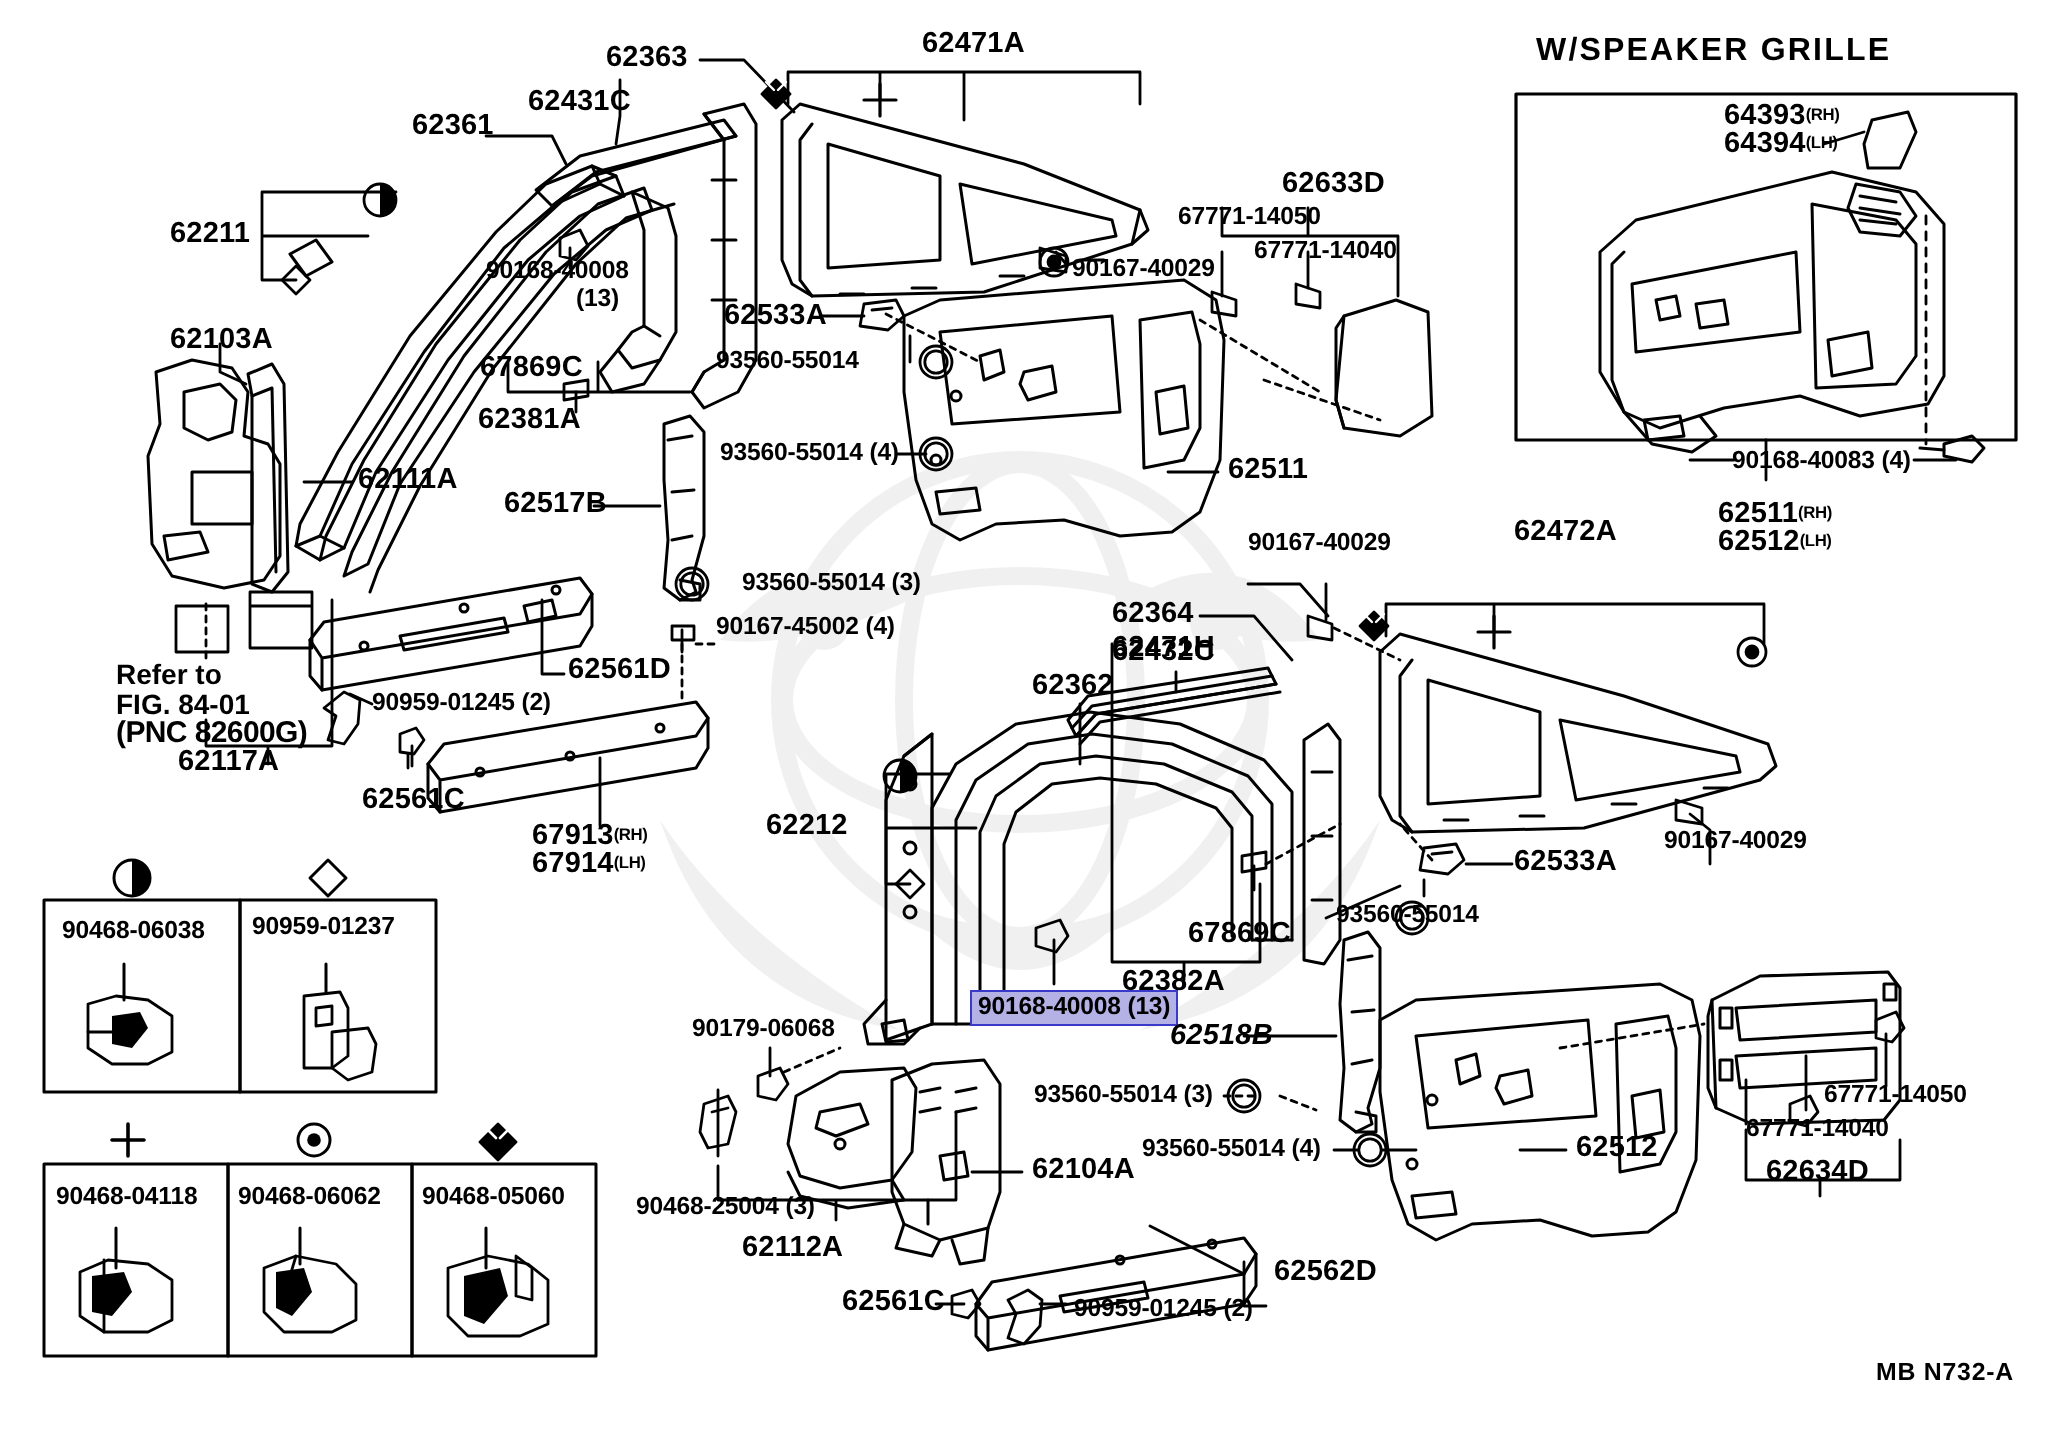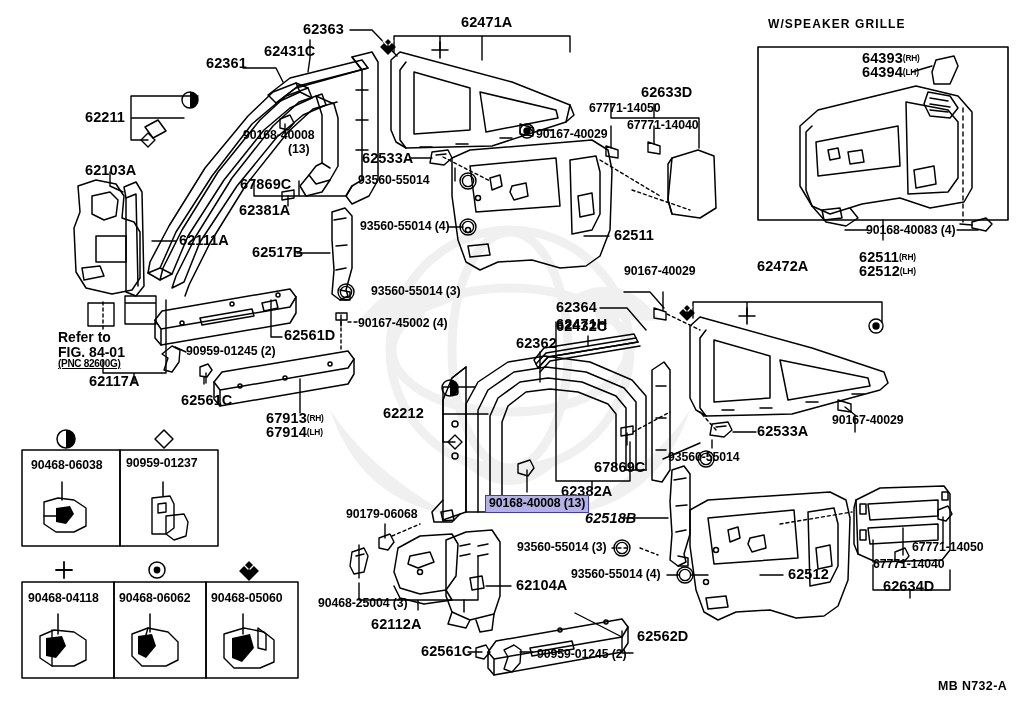--- a/index.html
+++ b/index.html
@@ -14,24 +14,24 @@
   
   #art{position:absolute;inset:0;}
   #art svg{position:absolute;left:0;top:0;}
 
   
   .lbl{position:absolute;white-space:nowrap;line-height:1.02;
        font-family:"Liberation Sans",sans-serif;}
   .pn{font-size:14.5px;font-weight:bold;letter-spacing:.1px;}
   .pn-sm{font-size:12.3px;font-weight:bold;letter-spacing:-.1px;}
   .sfx{font-size:8.4px;font-weight:bold;letter-spacing:-.2px;vertical-align:2px;}
-  .hdr{font-size:12px;font-weight:bold;letter-spacing:1.1px;}
+  .hdr{font-size:16px;font-weight:bold;letter-spacing:1.1px;}
   .foot{font-size:12.4px;font-weight:bold;letter-spacing:.4px;}
   .refr{font-size:14px;font-weight:bold;line-height:1.04;}
-  .refr .pnc{font-size:10px;letter-spacing:-.3px;text-decoration:underline;}
+  .refr .pnc{font-size:15px;letter-spacing:-.3px;}
 
   .hl{background:#b4b2e4;outline:1.4px solid #3b39c8;
       padding:1px 3px 2px 3px;}
 </style>
 </head>
 <body>
 
 <div id="sheet">
 
   <div class="wm" style="left:300px;top:200px;width:420px;height:330px;">
@@ -573,21 +573,21 @@
     <div>Refer to</div>
     <div>FIG. 84-01</div>
     <div class="pnc">(PNC 82600G)</div>
   </div>
   <div class="lbl pn" style="left:89px;top:374px;">62117A</div>
 
   <div class="lbl pn" style="left:252px;top:245px;">62517B</div>
   <div class="lbl pn" style="left:284px;top:328px;">62561D</div>
   <div class="lbl pn-sm" style="left:186px;top:345px;">90959-01245 (2)</div>
   <div class="lbl pn" style="left:181px;top:393px;">62561C</div>
-  <div class="lbl pn-sm" style="left:358px;top:317px;">90167-45002 (4)</div>
+  <div class="lbl pn-sm" style="left:358px;top:307px;">90167-45002 (4)</div>
   <div class="lbl pn-sm" style="left:371px;top:285px;">93560-55014 (3)</div>
   <div class="lbl pn-sm" style="left:360px;top:220px;">93560-55014 (4)</div>
   <div class="lbl pn-sm" style="left:358px;top:174px;">93560-55014</div>
   <div class="lbl pn" style="left:362px;top:151px;">62533A</div>
 
   <div class="lbl pn" style="left:266px;top:411px;">
     <span>67913</span><span class="sfx">(RH)</span>
   </div>
   <div class="lbl pn" style="left:266px;top:425px;">
     <span>67914</span><span class="sfx">(LH)</span>

